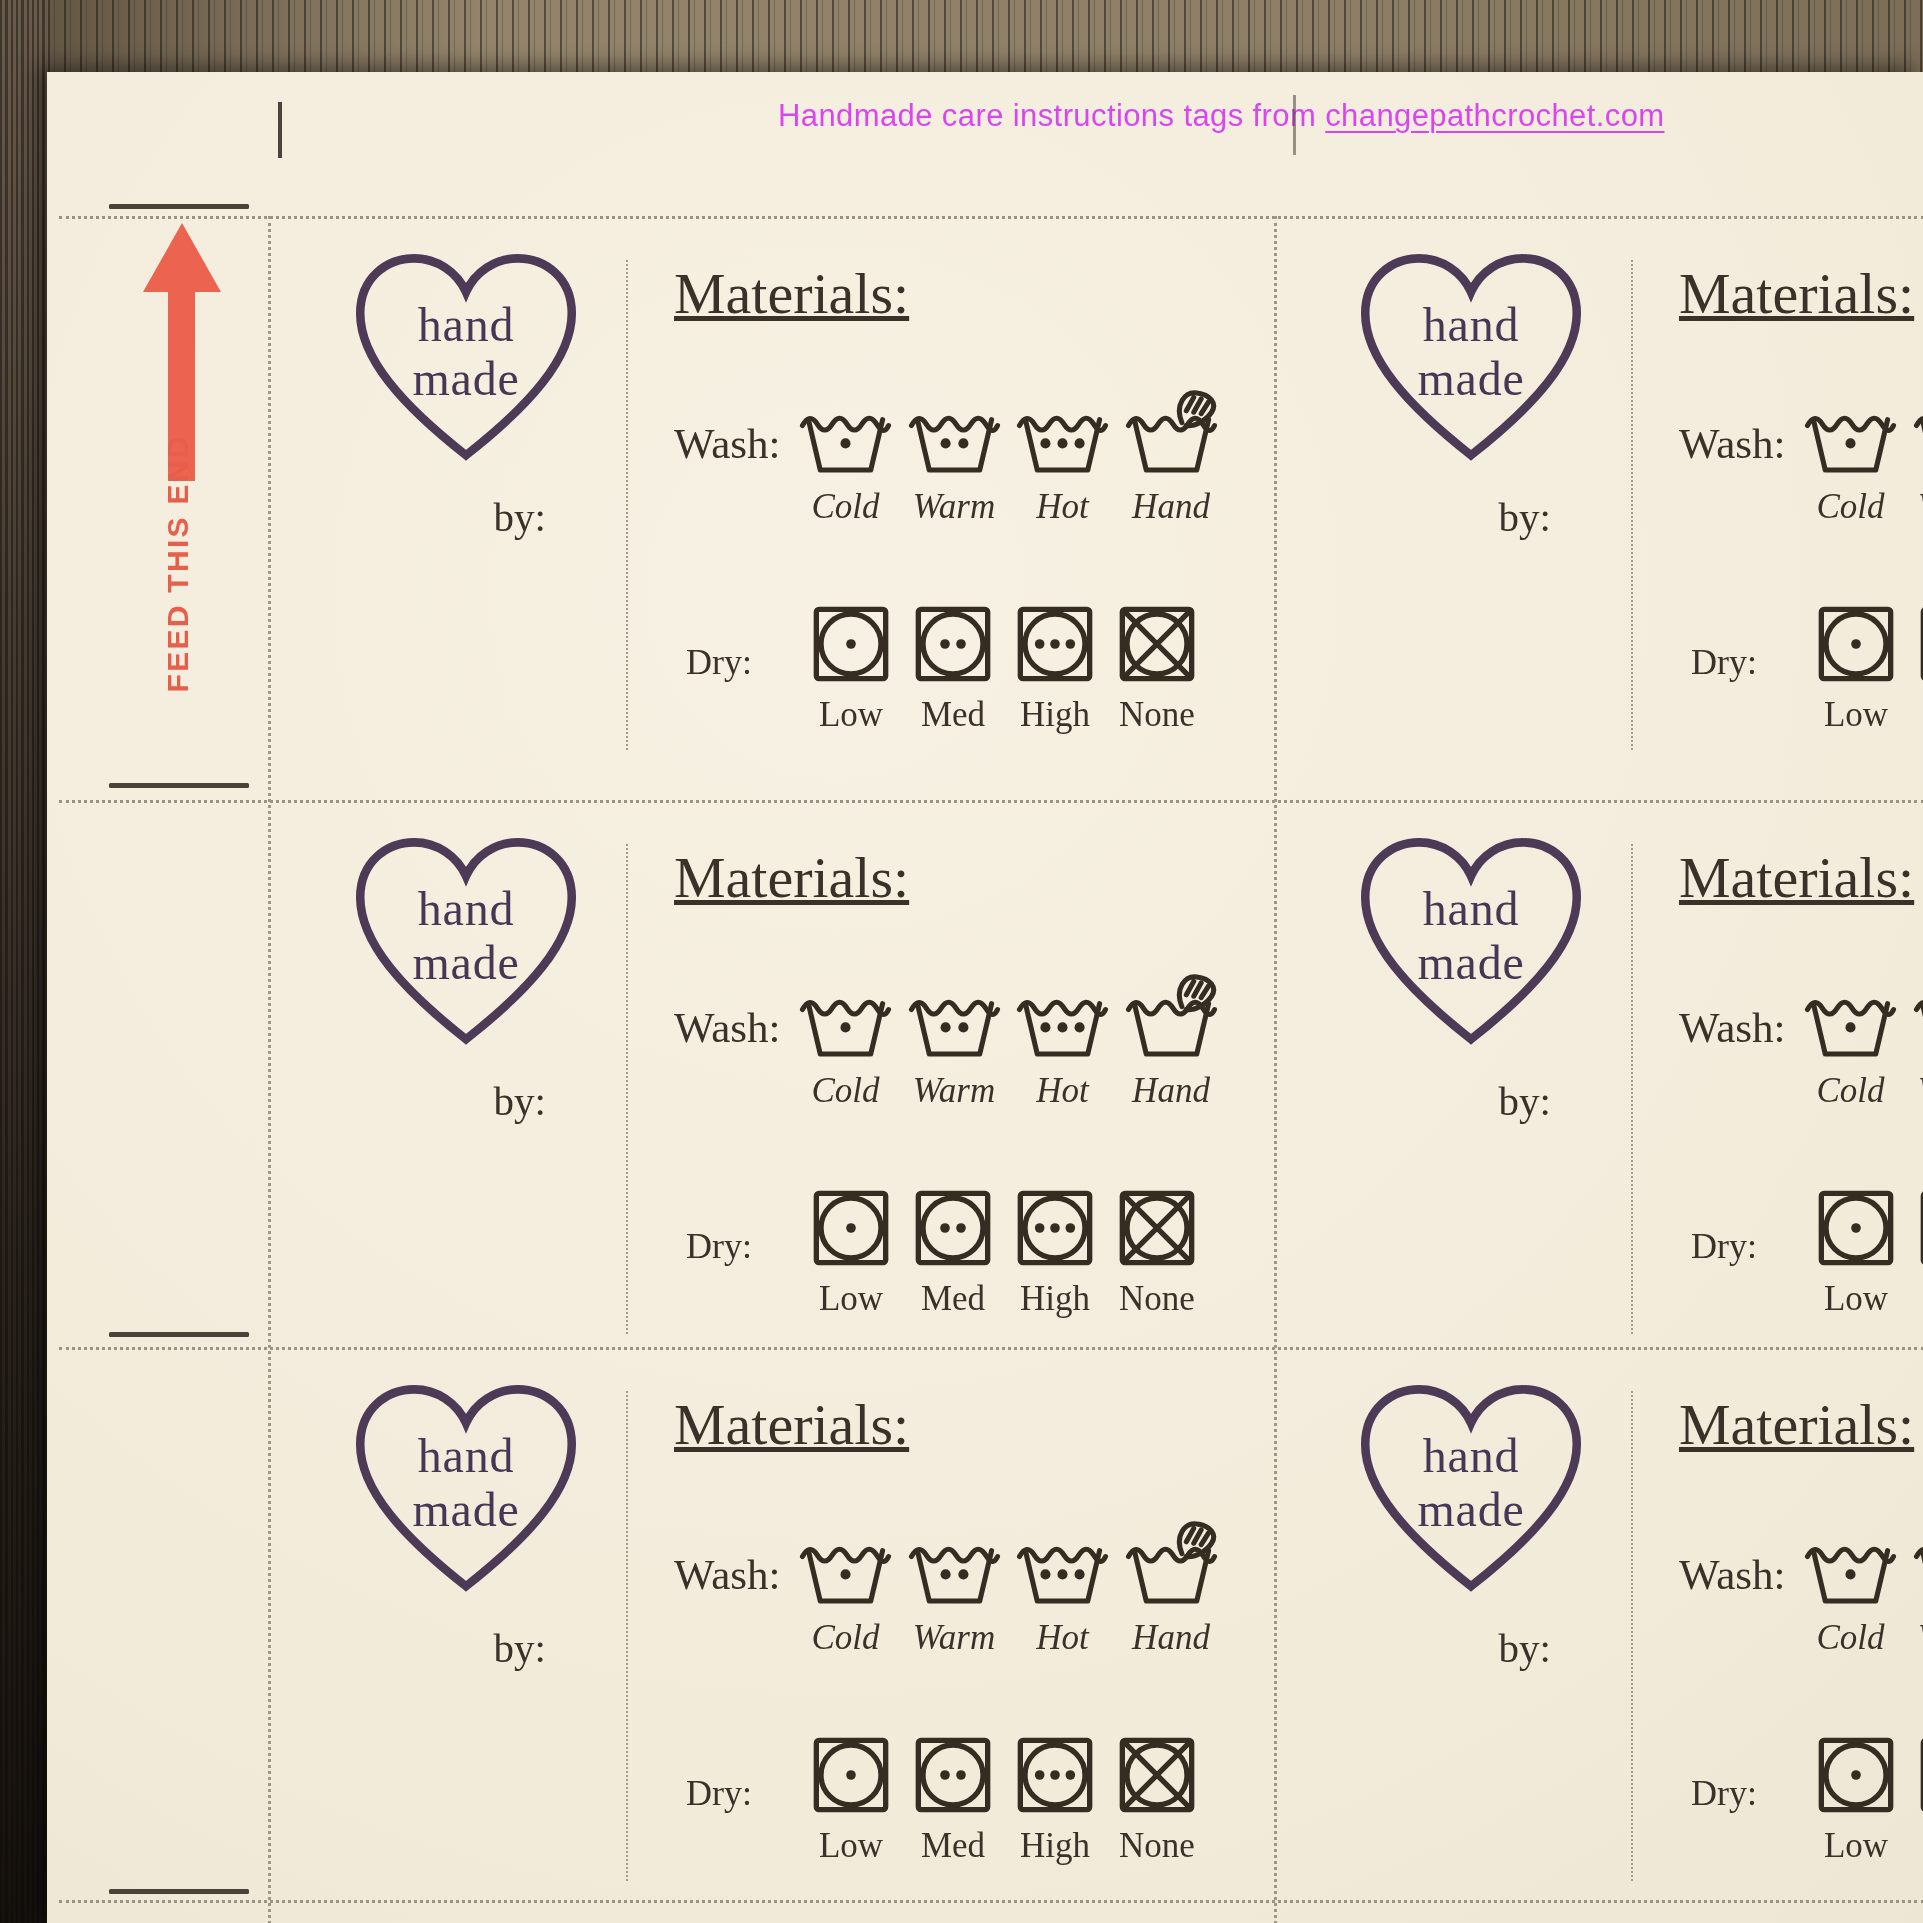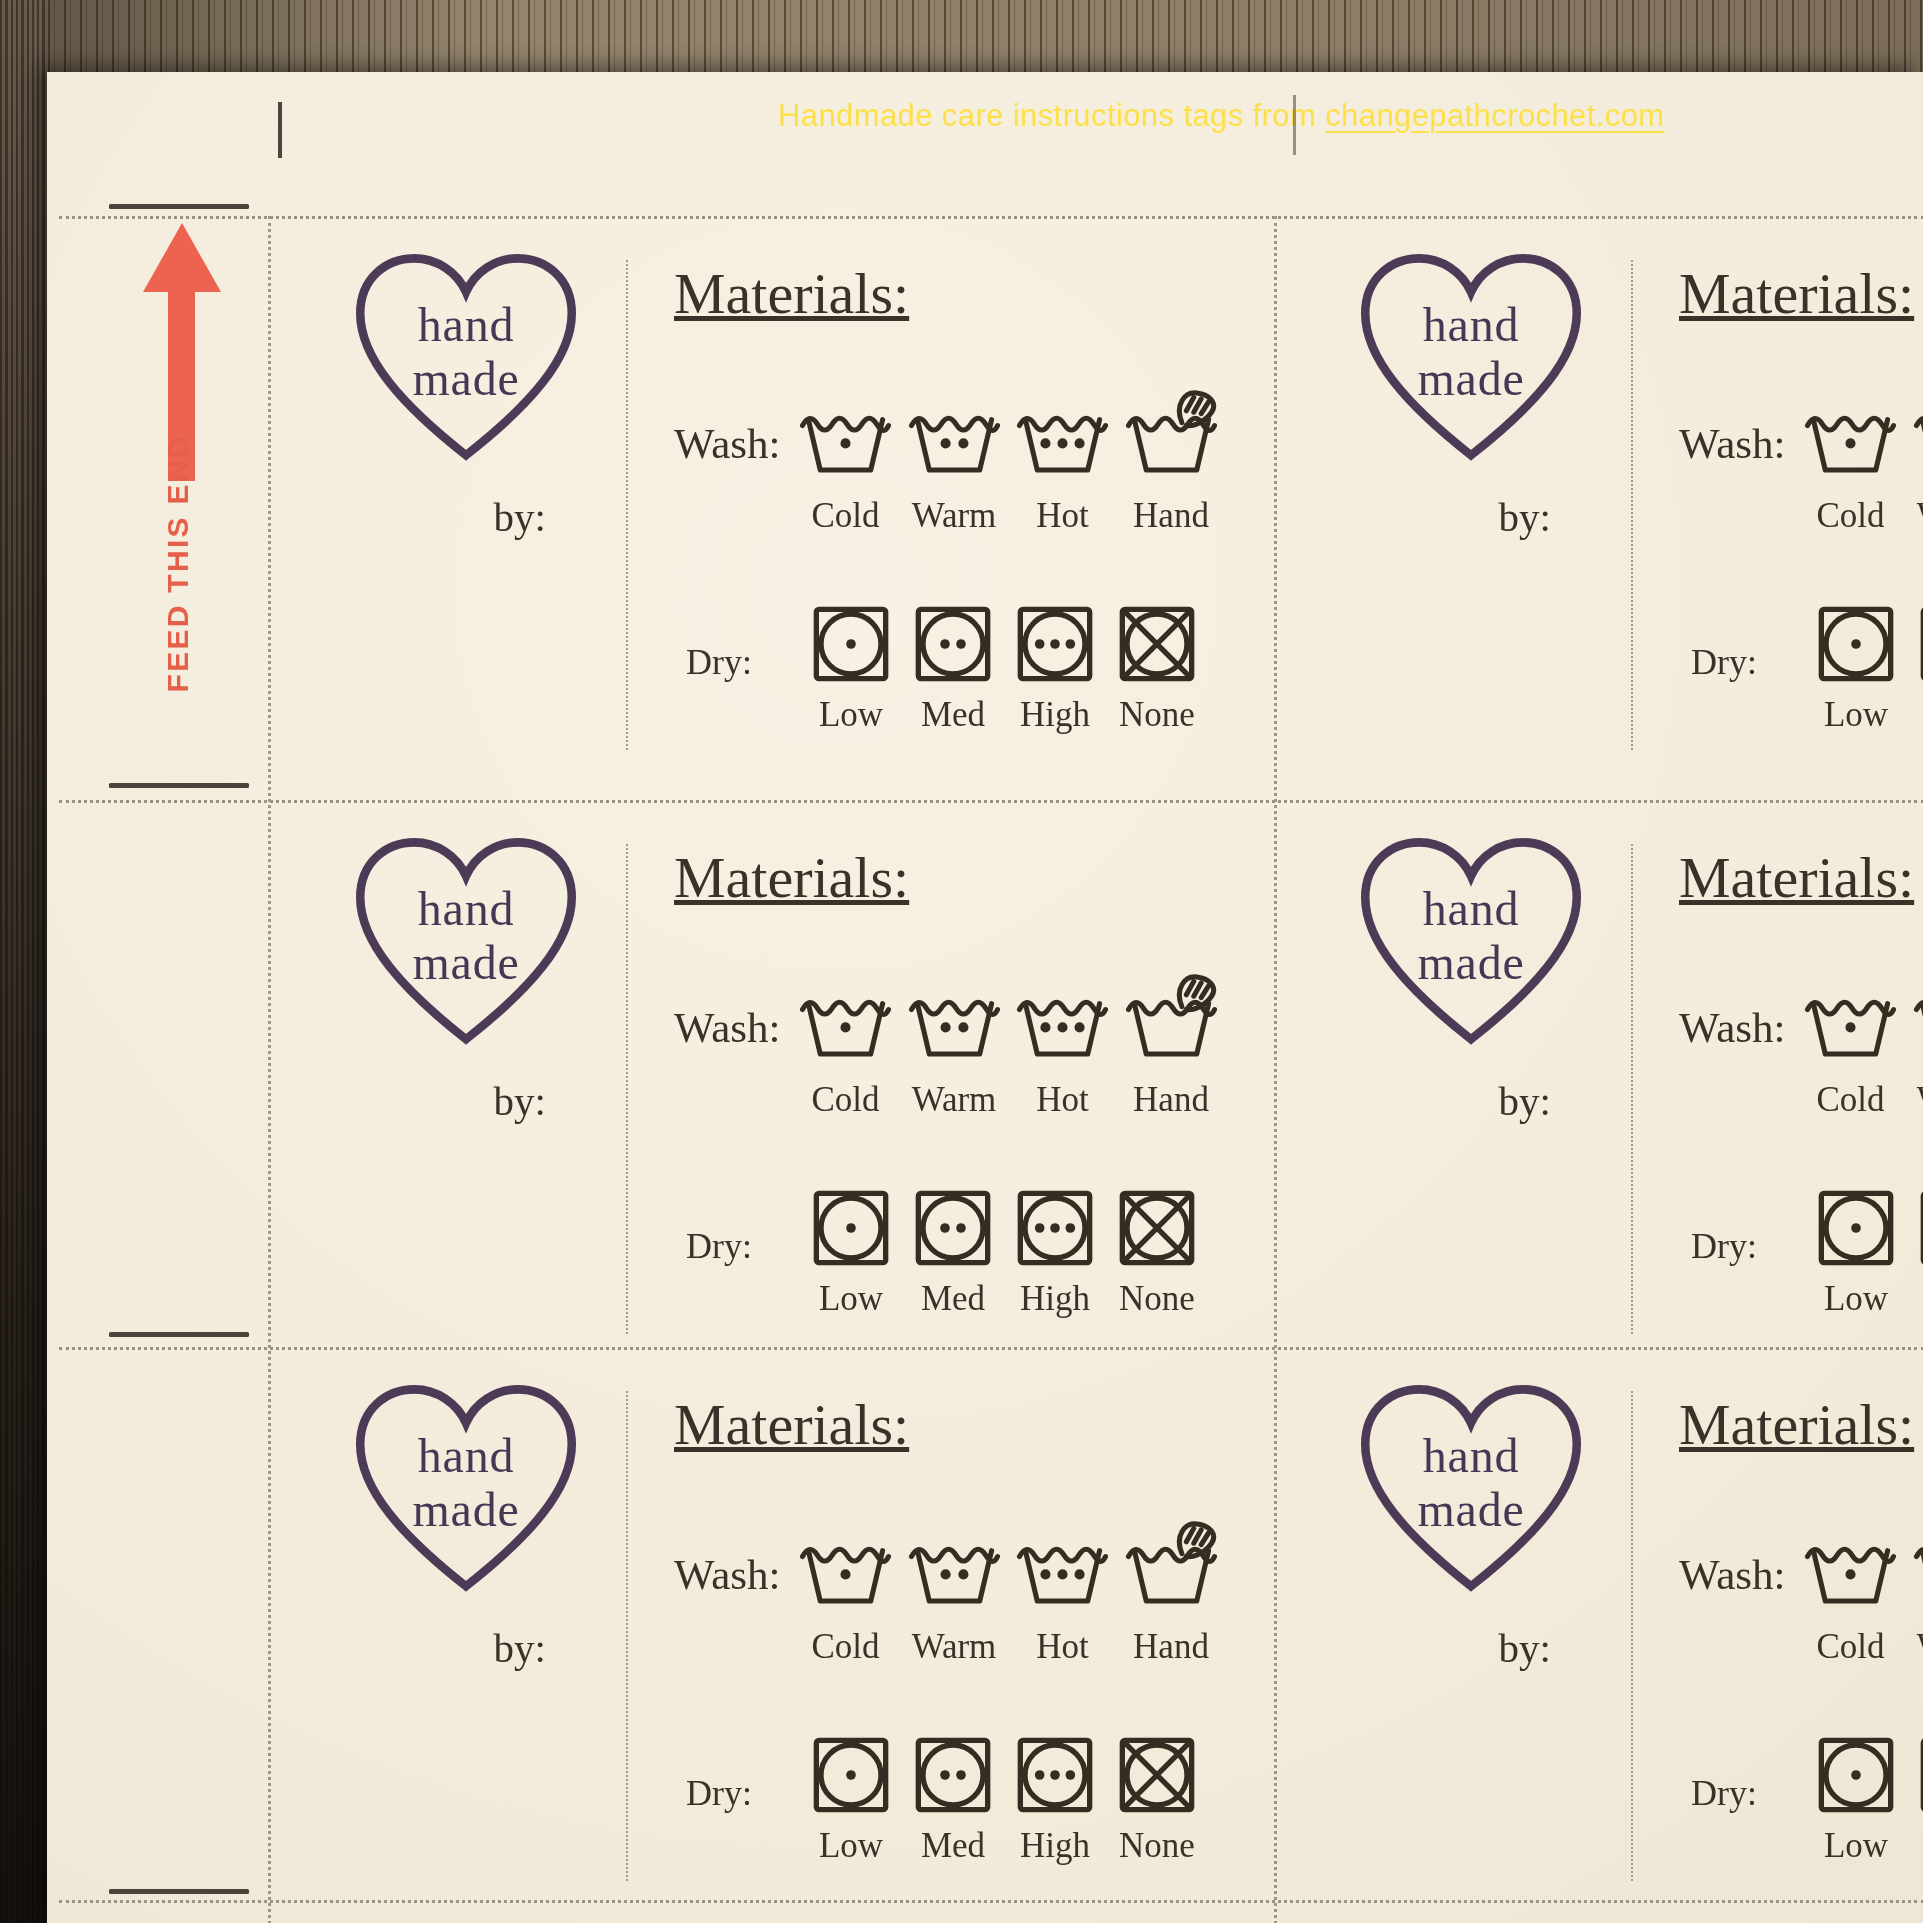--- a/index.html
+++ b/index.html
@@ -16,21 +16,21 @@
     background:
       repeating-linear-gradient(90deg, rgba(12,9,6,.45) 0 2.3px, rgba(0,0,0,0) 2.3px 5.3px),
       linear-gradient(180deg,#6a5c4c,#4a3f34 30%,#2b241e 65%,#16110d);}
 
   
   .paper{position:absolute;left:47px;top:72px;width:1877px;height:1852px;
     background:radial-gradient(120% 120% at 42% 28%, #f7f1e3 0%, #f2ebda 55%, #e9e1cf 100%);
     box-shadow:-9px -6px 19.5px rgba(0,0,0,.45);}
 
   
-  .header{position:absolute;left:778px;top:98px;font-size:31px;color:#fde047;
+  .header{position:absolute;left:778px;top:98px;font-size:31px;color:#d946ef;
     letter-spacing:0.4px;white-space:nowrap;}
   .header .link{text-decoration:underline;text-decoration-thickness:2.3px;text-underline-offset:5.3px;}
 
   
   .tick{position:absolute;background:#4b4339;}
   .tick-a{left:278px;top:102px;width:3.8px;height:56px;}
   .tick-b{left:1293px;top:95px;width:3px;height:60px;opacity:.55;}
   .reg-h{position:absolute;left:109px;width:140px;height:4.5px;background:#4b4339;border-radius:1.5px;}
   .cut-h{position:absolute;left:59px;width:1865px;height:0;border-top:3px dotted #9c9284;}
   .cut-v{position:absolute;top:216px;height:1708px;width:0;border-left:3px dotted #a09686;}
@@ -63,21 +63,21 @@
 
   .materials{position:absolute;left:406px;top:44px;font-size:58px;text-decoration:underline;}
   .wash-label{position:absolute;left:406px;top:203px;font-size:43px;}
   .dry-label{position:absolute;left:418px;top:425px;font-size:36px;}
 
   .wash-icons{position:absolute;left:530px;top:171px;display:flex;gap:13.5px;}
   .dry-icons{position:absolute;left:543px;top:388px;display:flex;gap:22px;}
   .icon-block{display:flex;flex-direction:column;align-items:center;}
   .wash-icons svg{width:95px;height:92px;}
   .dry-icons svg{width:80px;height:80px;}
-  .wash-icons .icon-label{margin-top:17px;}
+  .wash-icons .icon-label{margin-top:8px;font-style:italic;}
   .dry-icons .icon-label{margin-top:10.5px;}
   .icon-label{font-size:35px;text-align:center;}
 
   .s{fill:none;stroke:#352c22;stroke-width:3.4;stroke-linecap:round;stroke-linejoin:round;}
   .s.d{stroke-width:4;}
   .f{fill:#352c22;}
 </style>
 </head>
 <body>
 

